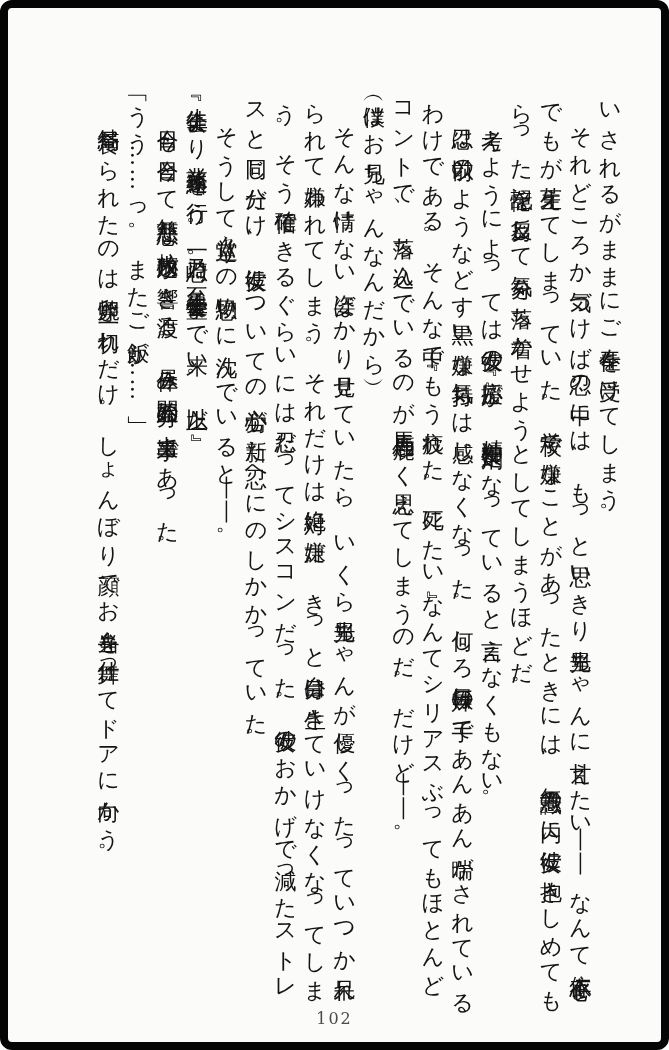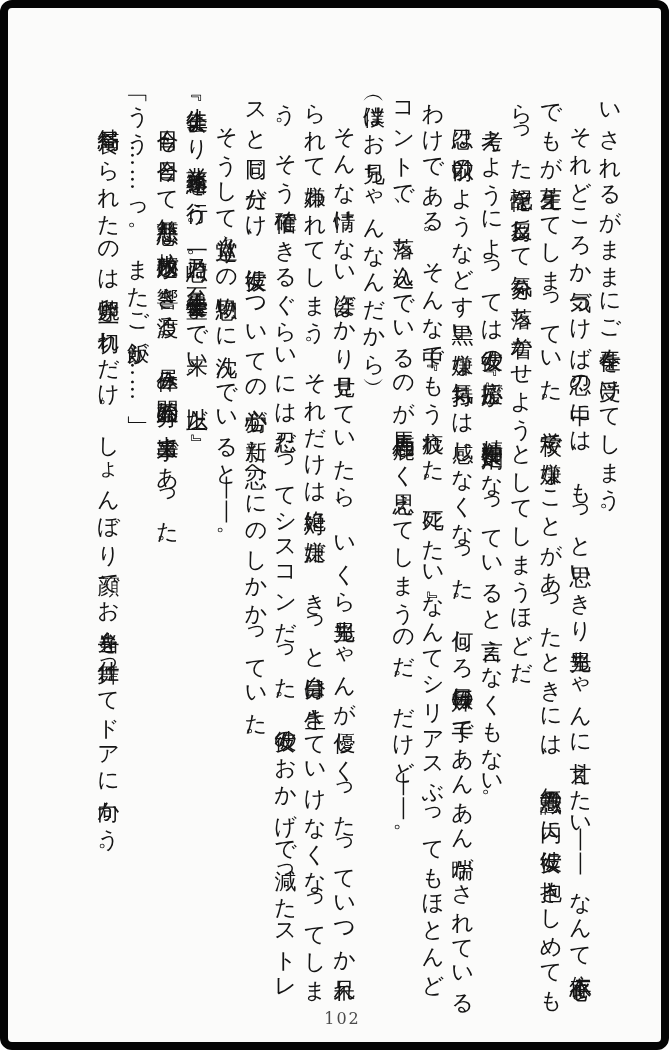--- a/index.html
+++ b/index.html
@@ -39,21 +39,20 @@
   }
   .page-number {
     position: absolute;
     bottom: 14px;
     left: 0;
     width: 100%;
     text-align: center;
     font-size: 16px;
     letter-spacing: 2px;
     color: #4a4a4a;
-    margin-left: 8px;
   }
 </style>
 </head>
 <body>
 
 <div class="page-frame">
   <div class="text-block">
 
   <p>いされるがままにご奉仕を受けてしまう。</p>
       <p class="indent">それどころか気づけば忍の中には、もっと思いきり光里ちゃんに甘えたい――なんて依存心までもが芽生えてしまっていた。学校で嫌なことがあったときには、無意識の内に彼女に抱きしめてもらった記憶を反芻して気分を落ち着かせようとしてしまうほどだ。</p>

